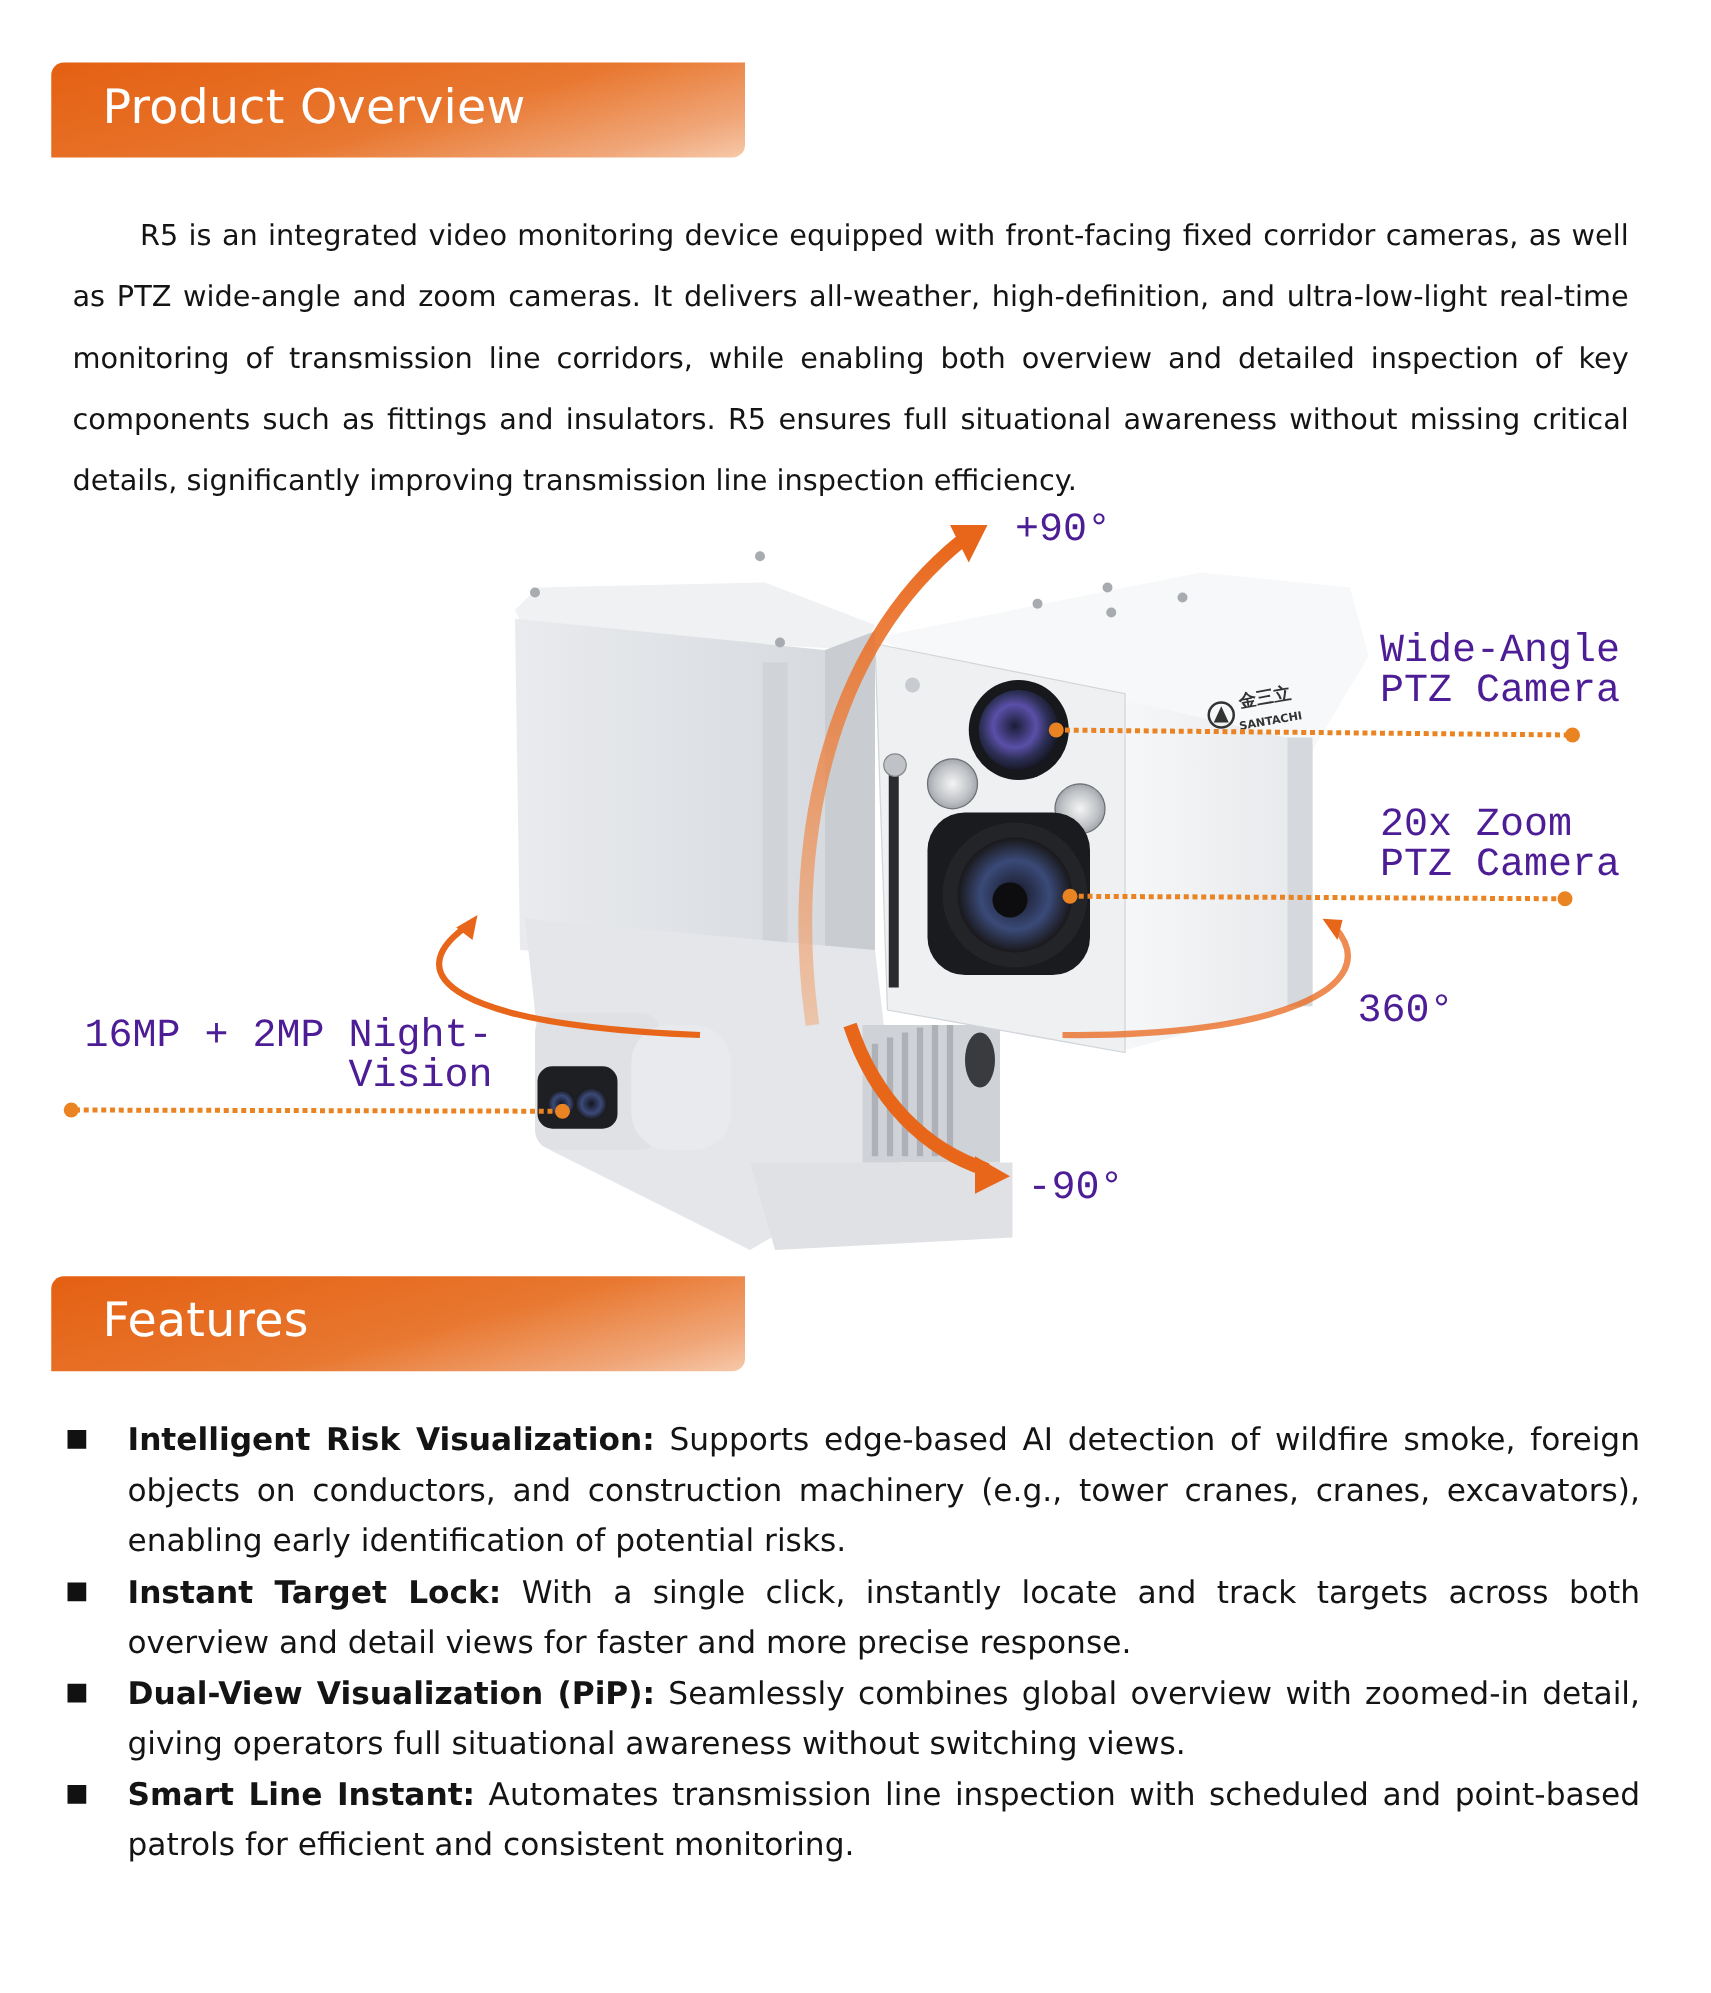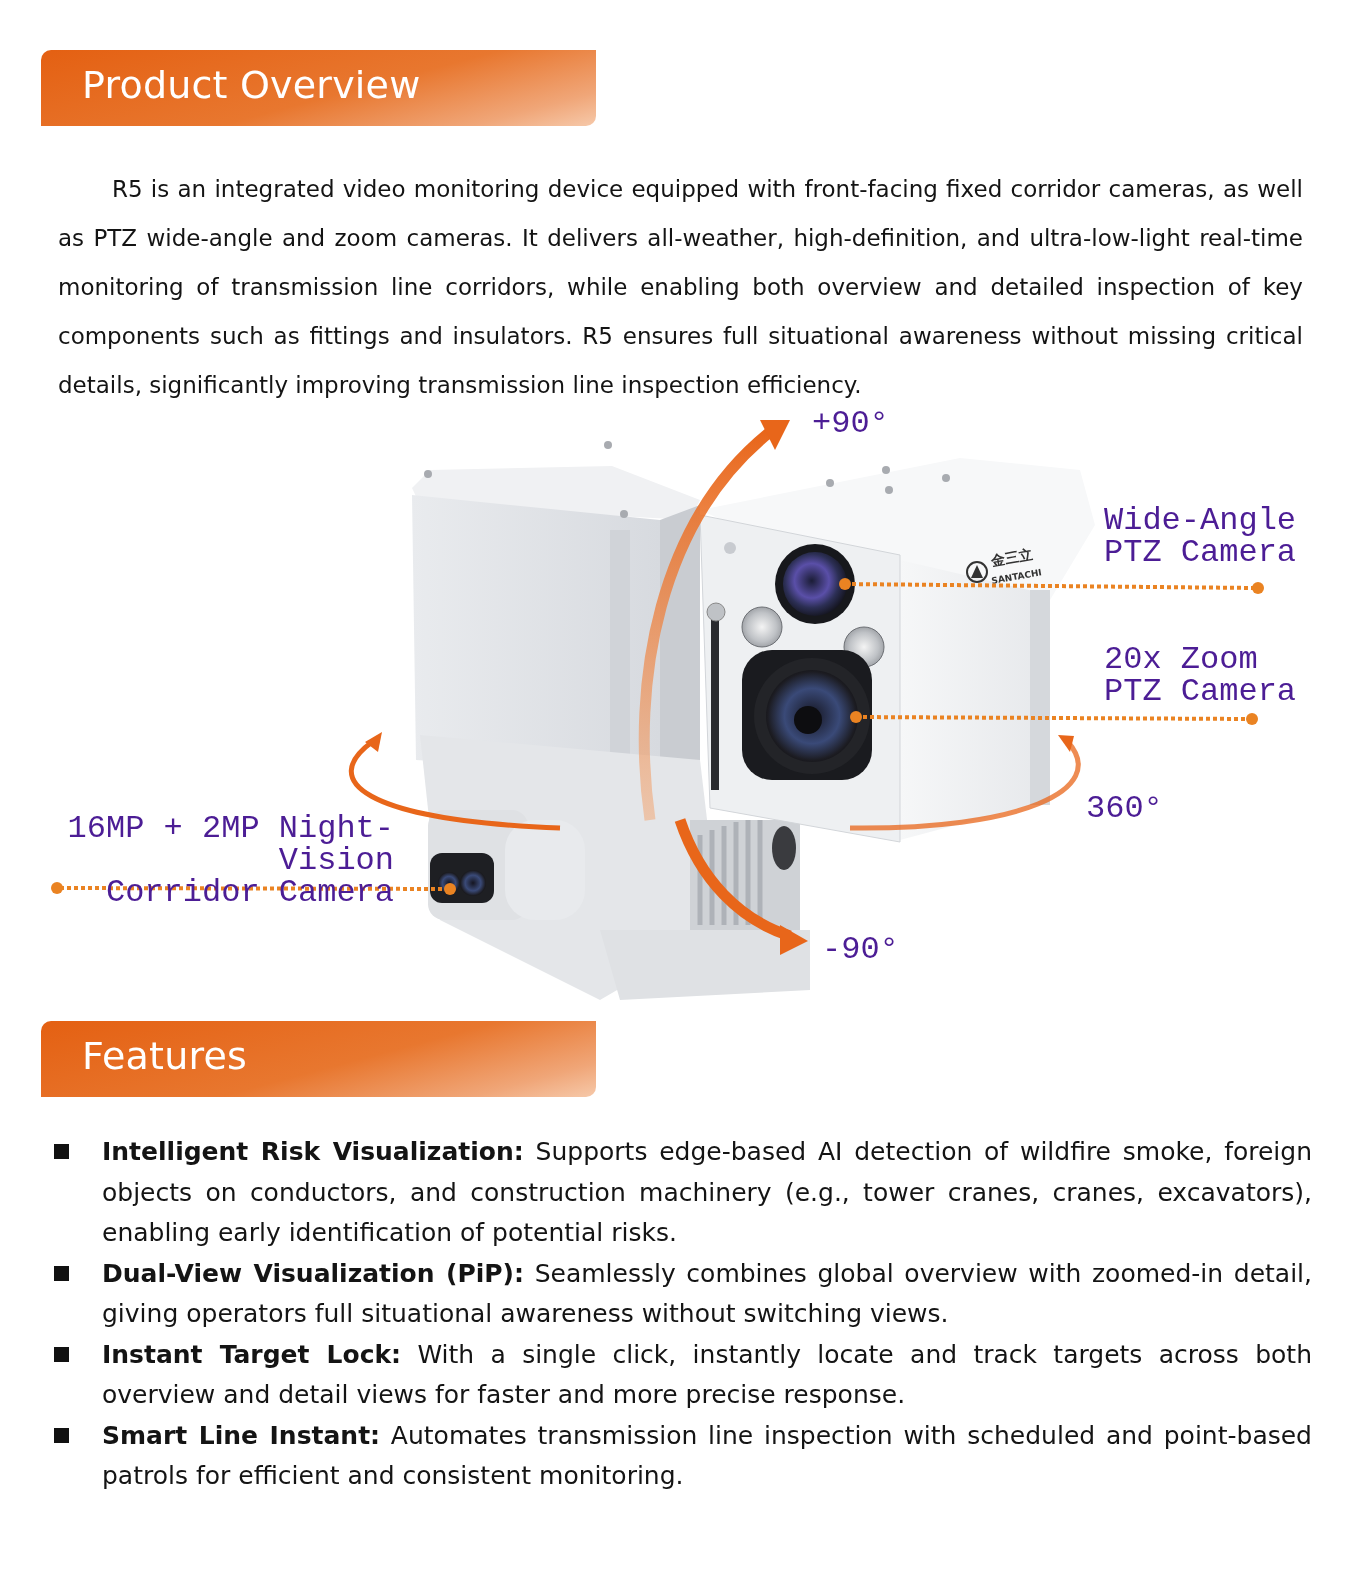--- a/index.html
+++ b/index.html
@@ -159,25 +159,24 @@
 <div class="olabel" style="left:1104px;top:505px;text-align:center;">
   <div>Wide-Angle</div>
   <div>PTZ Camera</div>
 </div>
 <div class="olabel" style="left:1104px;top:644px;">
   <div>20x Zoom</div>
   <div>PTZ Camera</div>
 </div>
 <div class="olabel" style="left:60px;top:813px;width:334px;text-align:right;">
   <div>16MP + 2MP Night-Vision</div>
-  <div>Corridor Camera</div>
 </div>
 
 <div class="banner" id="b2">
   <span class="t">Features</span>
 </div>
 
 <ul class="features">
   <li><span class="bullet"></span><b>Intelligent Risk Visualization:</b><span> Supports edge-based AI detection of wildfire smoke, foreign objects on conductors, and construction machinery (e.g., tower cranes, cranes, excavators), enabling early identification of potential risks.</span></li>
+  <li><span class="bullet"></span><b>Instant Target Lock:</b><span>  With a single click, instantly locate and track targets across both overview and detail views for faster and more precise response.</span></li>
   <li><span class="bullet"></span><b>Dual-View Visualization (PiP):</b><span> Seamlessly combines global overview with zoomed-in detail, giving operators full situational awareness without switching views.</span></li>
-  <li><span class="bullet"></span><b>Instant Target Lock:</b><span>  With a single click, instantly locate and track targets across both overview and detail views for faster and more precise response.</span></li>
   <li><span class="bullet"></span><b>Smart Line Instant:</b><span>  Automates transmission line inspection with scheduled and point-based patrols for efficient and consistent monitoring.</span></li>
 </ul>
 
 </body></html>

